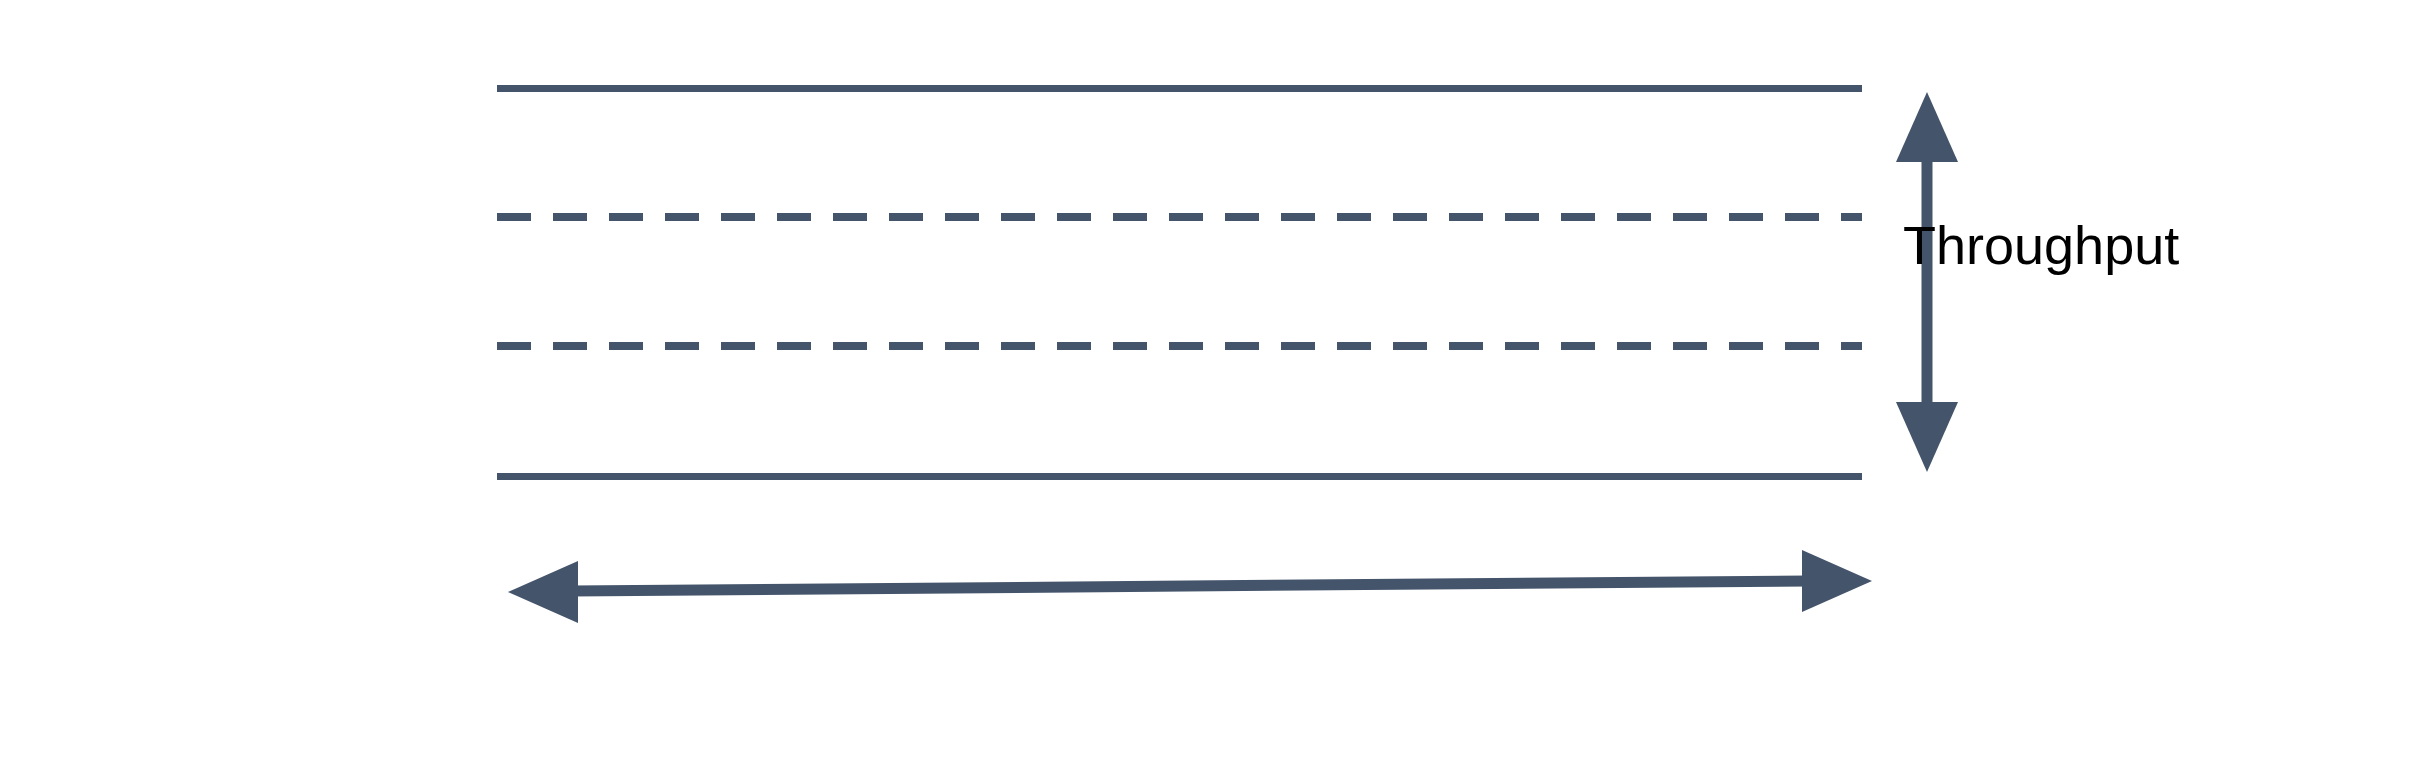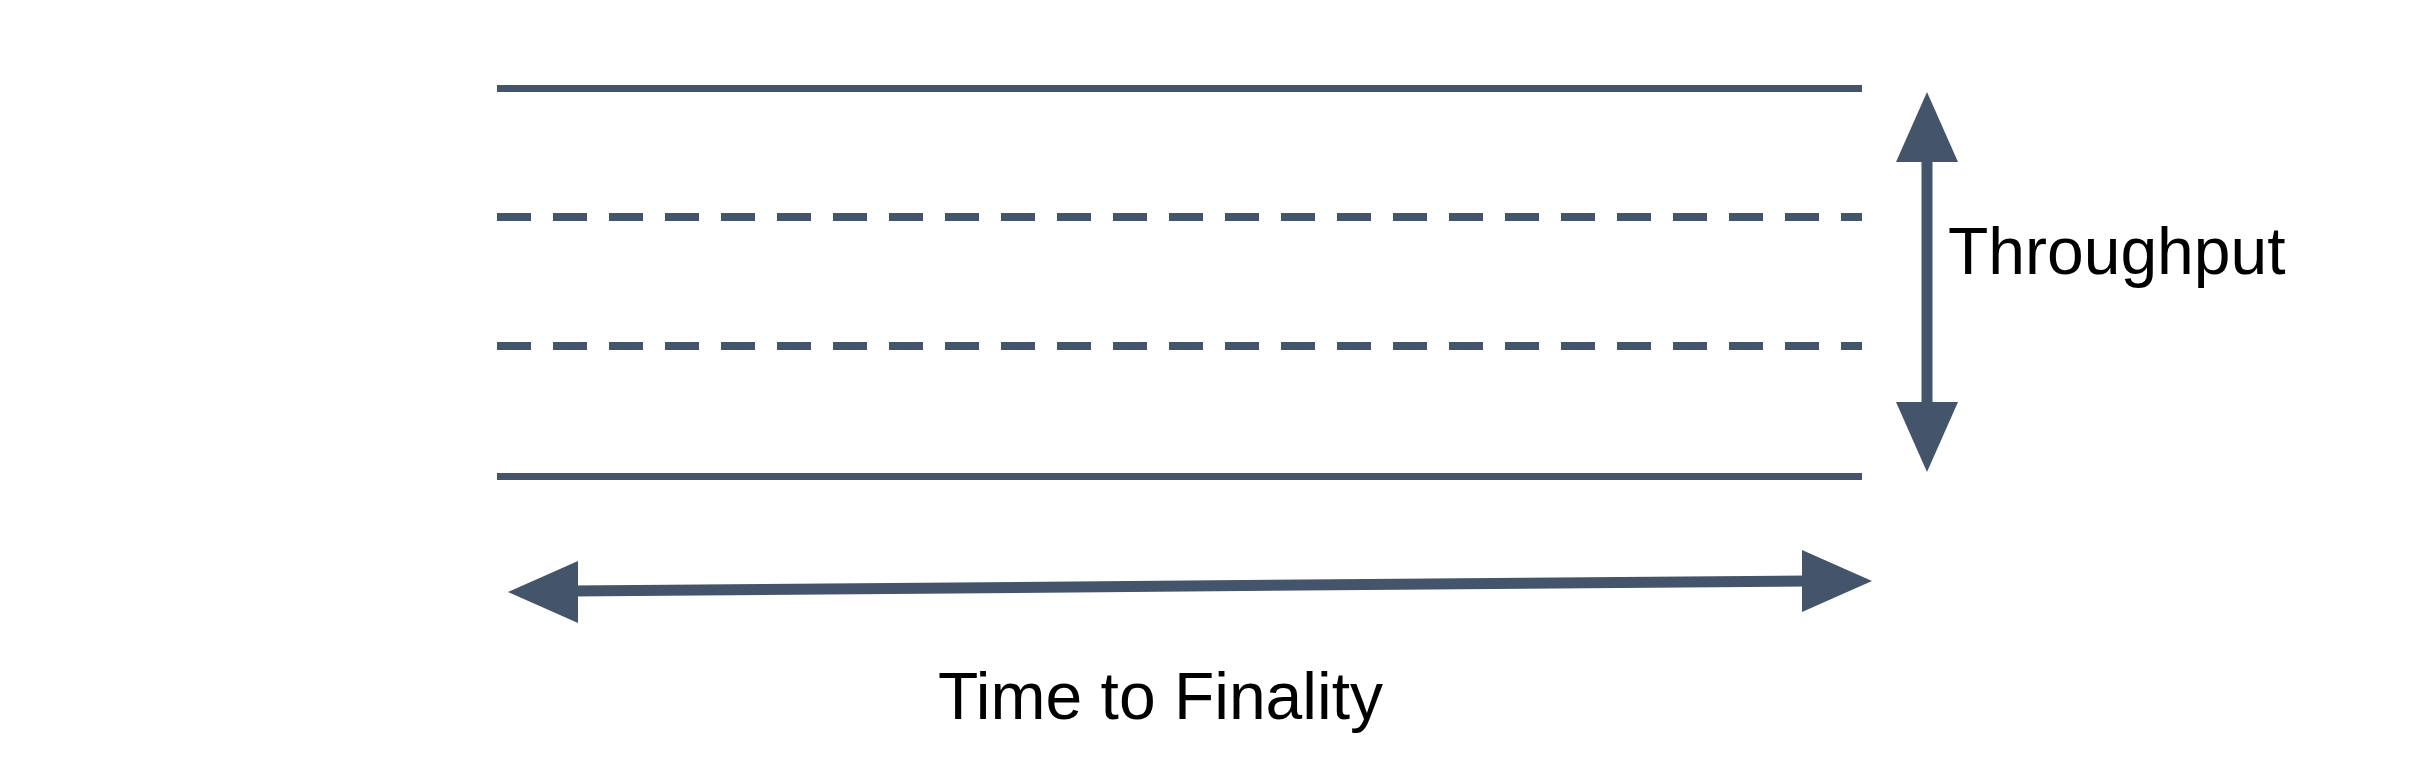--- a/index.html
+++ b/index.html
@@ -28,23 +28,23 @@
   }
   .axis-label {
     position: absolute;
     color: #000000;
     font-family: "Liberation Sans", sans-serif;
     font-weight: 400;
     white-space: nowrap;
     line-height: 1;
   }
   #label-throughput {
-    left: 1948px;
+    left: 1903px;
     top: 218px;
-    font-size: 66px;
+    font-size: 54px;
     text-align: center;
   }
   #label-time-to-finality {
     left: 938px;
     top: 663px;
     font-size: 66px;
   }
 </style>
 </head>
 <body>
@@ -77,15 +77,14 @@
       <line x1="572" y1="591" x2="1808" y2="581" stroke="#44546A" stroke-width="11"></line>
 
       <polygon points="508,592 578,561 578,623" fill="#44546A"></polygon>
 
       <polygon points="1872,581 1802,550 1802,612" fill="#44546A"></polygon>
     </g>
   </svg>
 
   <div class="axis-label" id="label-throughput">Throughput</div>
 
-  <div class="axis-label" id="label-time-to-finality">Time to Finality</div>
 
 </div>
 
 </body></html>

